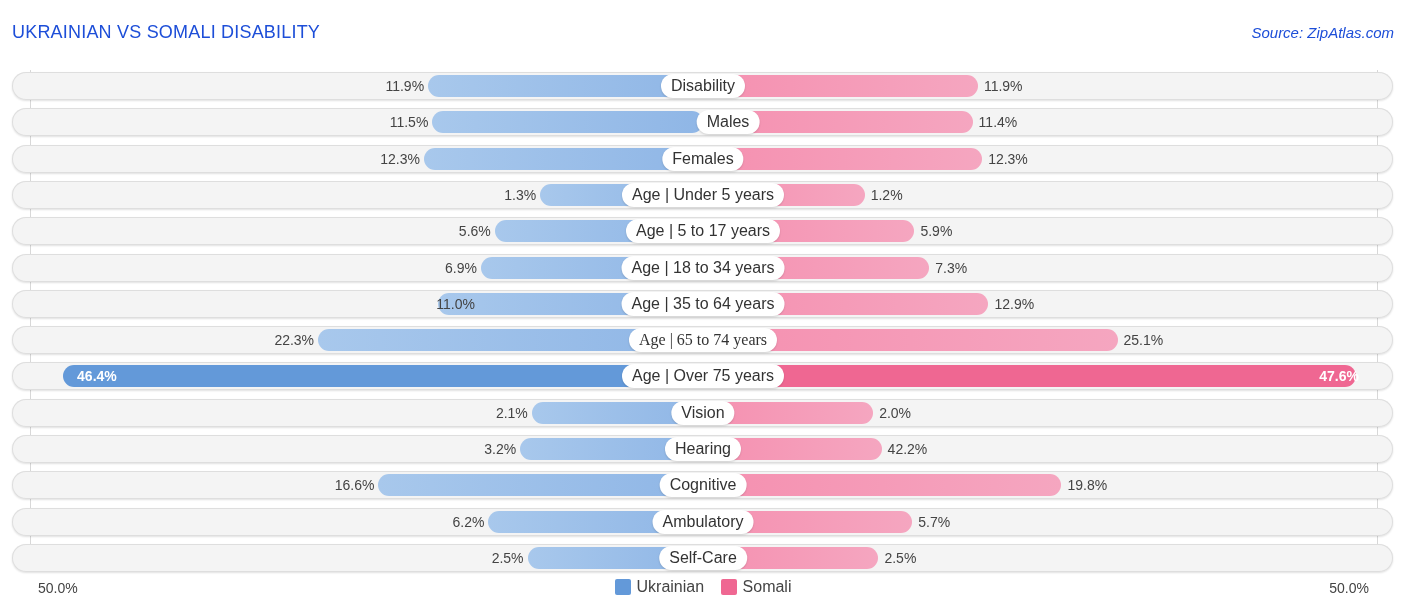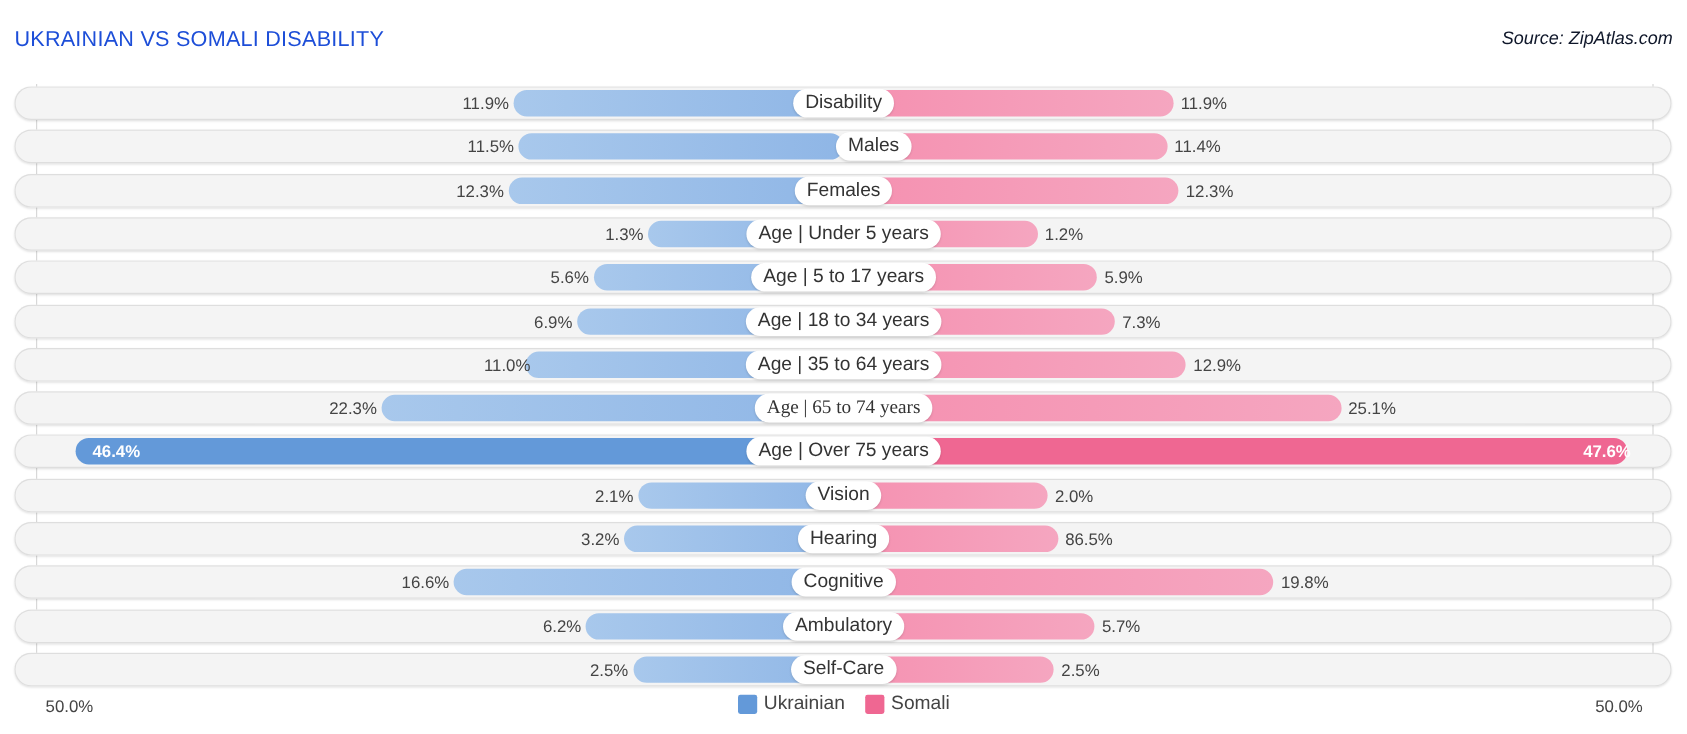--- a/index.html
+++ b/index.html
@@ -1,19 +1,19 @@
 <!DOCTYPE html>
 <html><head>
 <meta charset="utf-8">
 <style>
   html, body { margin: 0; padding: 0; background: #ffffff; }
   body { width: 1406px; height: 612px; position: relative; overflow: hidden;
          font-family: "Liberation Sans", "DejaVu Sans", sans-serif; color: #333; }
   .title { position: absolute; left: 12px; top: 22px; font-size: 18px; color: #1d4ed8; letter-spacing: 0.2px; }
-  .source { position: absolute; right: 12px; top: 24px; font-size: 15px; font-style: italic; color: #0f172a; }
+  .source { position: absolute; right: 12px; top: 24px; font-size: 15px; font-style: italic; color: #1d4ed8; }
   #chart { position: absolute; left: 0; top: 0; width: 1406px; height: 612px; }
   .row-bg { position: absolute; left: 12px; width: 1381px; height: 28px; border-radius: 14px;
             background: #f4f4f4; box-shadow: inset 0 0 0 1px #dedede, 0 1px 2px rgba(0,0,0,0.12); }
   .bar { position: absolute; height: 22px; border-radius: 11px; }
   .bar.left { background: linear-gradient(to left, #8fb6e6, #a8c8ec); }
   .bar.right { background: linear-gradient(to right, #f590b0, #f5a6c0); }
   .bar.left.hl { background: #6399d9; }
   .bar.right.hl { background: #ef6792; }
   .cat { position: absolute; height: 24px; line-height: 24px; padding: 0 10px; border-radius: 12px;
          background: #fff; font-size: 16px; color: #333; white-space: nowrap; transform: translateX(-50%);
@@ -67,21 +67,21 @@
     <div class="cat" style="top: 219.2px; left: 703px;">Age | 5 to 17 years</div>
     <div class="row-bg" style="top: 253.5px;"></div>
     <div class="bar left" style="top: 256.5px; left: 480.998px; width: 222.002px;"></div>
     <div class="bar right" style="top: 256.5px; left: 703px; width: 226.234px;"></div>
     <div class="val" style="top: 256.5px; right: 929.002px;">6.9%</div>
     <div class="val" style="top: 256.5px; left: 935.234px;">7.3%</div>
     <div class="cat" style="top: 255.5px; left: 703px;">Age | 18 to 34 years</div>
     <div class="row-bg" style="top: 289.8px;"></div>
     <div class="bar left" style="top: 292.8px; left: 437.62px; width: 265.38px;"></div>
     <div class="bar right" style="top: 292.8px; left: 703px; width: 285.482px;"></div>
-    <div class="val" style="top: 292.8px; right: 964px;">11.0%</div>
+    <div class="val" style="top: 292.8px; right: 931px;">11.0%</div>
     <div class="val" style="top: 292.8px; left: 994.482px;">12.9%</div>
     <div class="cat" style="top: 291.8px; left: 703px;">Age | 35 to 64 years</div>
     <div class="row-bg" style="top: 326.1px;"></div>
     <div class="bar left" style="top: 329.1px; left: 318.066px; width: 384.934px;"></div>
     <div class="bar right" style="top: 329.1px; left: 703px; width: 414.558px;"></div>
     <div class="val" style="top: 329.1px; right: 1091.93px;">22.3%</div>
     <div class="val" style="top: 329.1px; left: 1123.56px;">25.1%</div>
     <div class="cat" style="top: 328.1px; left: 703px; font-family: Liberation Serif, serif;">Age | 65 to 74 years</div>
     <div class="row-bg" style="top: 362.4px;"></div>
     <div class="bar left hl" style="top: 365.4px; left: 63.088px; width: 639.912px;"></div>
@@ -92,21 +92,21 @@
     <div class="row-bg" style="top: 398.7px;"></div>
     <div class="bar left" style="top: 401.7px; left: 531.782px; width: 171.218px;"></div>
     <div class="bar right" style="top: 401.7px; left: 703px; width: 170.16px;"></div>
     <div class="val" style="top: 401.7px; right: 878.218px;">2.1%</div>
     <div class="val" style="top: 401.7px; left: 879.16px;">2.0%</div>
     <div class="cat" style="top: 400.7px; left: 703px;">Vision</div>
     <div class="row-bg" style="top: 435px;"></div>
     <div class="bar left" style="top: 438px; left: 520.144px; width: 182.856px;"></div>
     <div class="bar right" style="top: 438px; left: 703px; width: 178.624px;"></div>
     <div class="val" style="top: 438px; right: 889.856px;">3.2%</div>
-    <div class="val" style="top: 438px; left: 887.624px;">86.5%</div>
+    <div class="val" style="top: 438px; left: 887.624px;">42.2%</div>
     <div class="cat" style="top: 437px; left: 703px;">Hearing</div>
     <div class="row-bg" style="top: 471.3px;"></div>
     <div class="bar left" style="top: 474.3px; left: 378.372px; width: 324.628px;"></div>
     <div class="bar right" style="top: 474.3px; left: 703px; width: 358.484px;"></div>
     <div class="val" style="top: 474.3px; right: 1031.63px;">16.6%</div>
     <div class="val" style="top: 474.3px; left: 1067.48px;">19.8%</div>
     <div class="cat" style="top: 473.3px; left: 703px;">Cognitive</div>
     <div class="row-bg" style="top: 507.6px;"></div>
     <div class="bar left" style="top: 510.6px; left: 488.404px; width: 214.596px;"></div>
     <div class="bar right" style="top: 510.6px; left: 703px; width: 209.306px;"></div>

